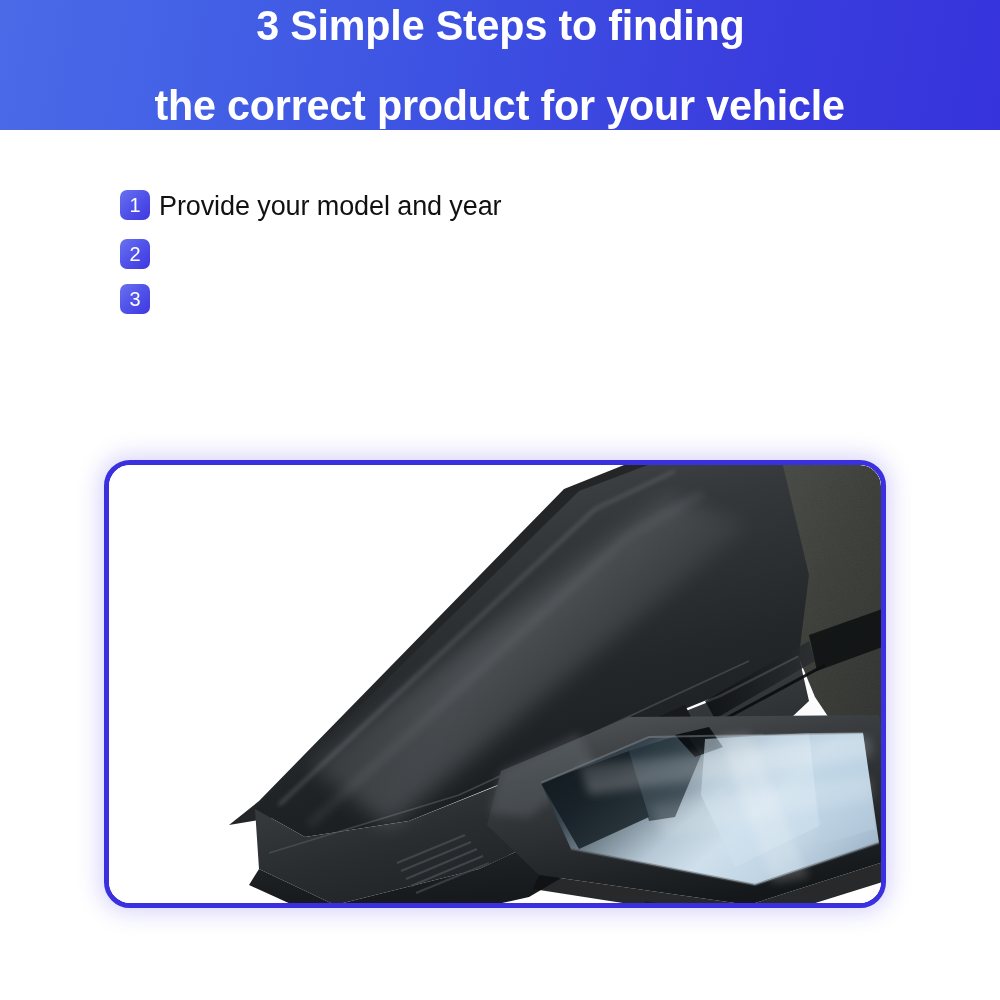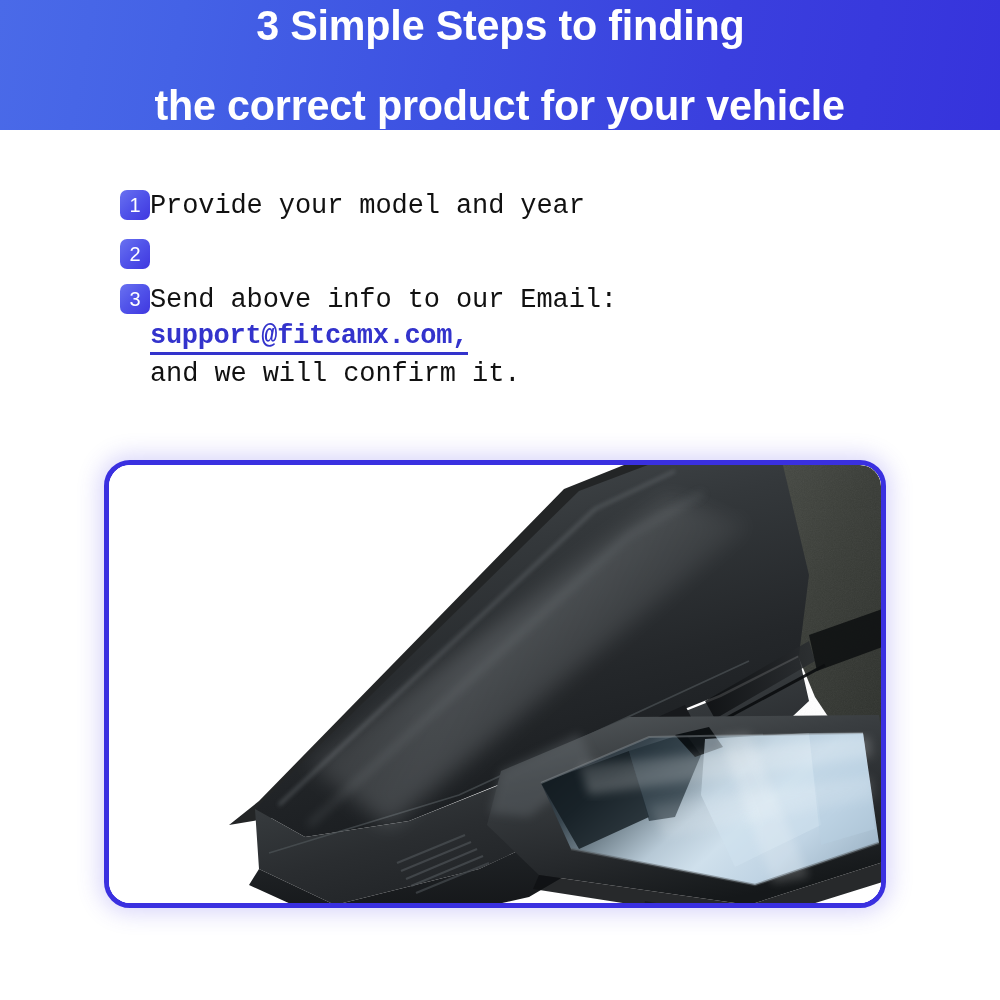--- a/index.html
+++ b/index.html
@@ -60,26 +60,26 @@
     border-radius: 7px;
     background: linear-gradient(135deg, #6a72f0 0%, #5255ea 45%, #3f37e0 100%);
     color: #ffffff;
     font-size: 20px;
     font-weight: normal;
     line-height: 30px;
     text-align: center;
     margin-top: 2px;
   }
   .step-text {
+    margin-left: 9px;
     color: #111111;
     font-size: 27px;
     line-height: 36px;
     font-weight: normal;
     letter-spacing: -0.1px;
-    font-family: Liberation Mono, monospace;
   }
   .email-link {
     color: #3333cc;
     font-weight: bold;
     text-decoration: none;
     border-bottom: 3px solid #3333cc;
     padding-bottom: 1px;
     letter-spacing: -0.3px;
   }
   .step-continuation {
@@ -127,24 +127,20 @@
     <div class="step-badge">1</div>
     <div class="step-text">Provide your model and year</div>
   </div>
 
   <div class="step-row">
     <div class="step-badge">2</div>
   </div>
 
   <div class="step-row">
     <div class="step-badge">3</div>
-    <div class="step-text">
-      <span>Send above info to our Email: </span><a class="email-link" href="#">support@fitcamx.com,</a>
-      <span class="step-continuation">and we will confirm it.</span>
-    </div>
   </div>
 
 </div>
 
 <div class="photo-frame">
   <div class="photo-inner">
     <svg class="photo-svg" viewBox="0 0 772 438" preserveAspectRatio="xMidYMid slice">
       <defs>
         <linearGradient id="gHousingTop" x1="0" y1="0" x2="0.35" y2="1">
           <stop offset="0%" stop-color="#4a4f52"></stop>

